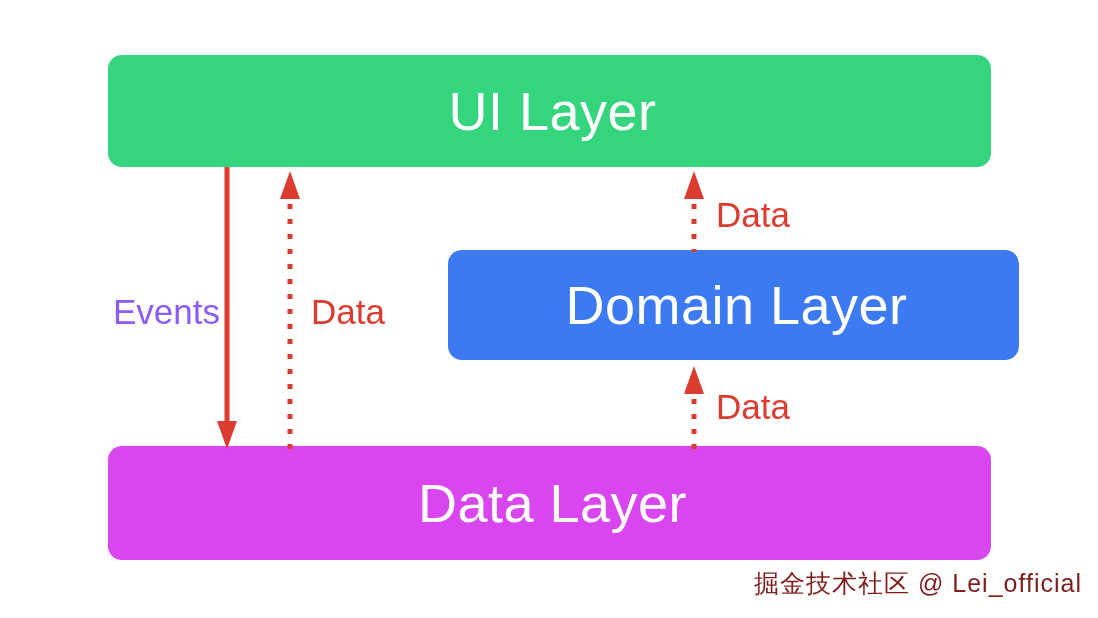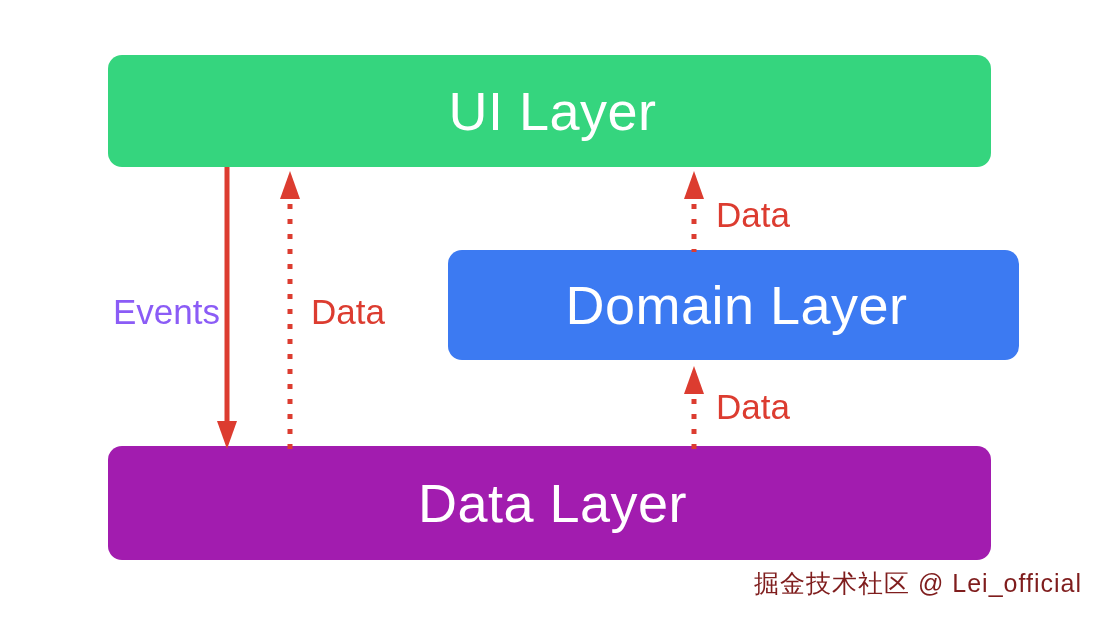--- a/index.html
+++ b/index.html
@@ -102,21 +102,21 @@
 <div id="canvas" style="width: 1098px; height: 618px; background: rgb(255, 255, 255);">
 
   <div class="layer-box" id="ui-layer-box" style="background: rgb(53, 213, 126); left: 108px; top: 55px; width: 883px; height: 112px;">
     <span class="layer-label">UI Layer</span>
   </div>
 
   <div class="layer-box" id="domain-layer-box" style="background: rgb(60, 122, 242); left: 420px; top: 250px; width: 571px; height: 110px; margin-left: 28px;">
     <span class="layer-label">Domain Layer</span>
   </div>
 
-  <div class="layer-box" id="data-layer-box" style="background: #a21caf; left: 108px; top: 446px; width: 883px; height: 114px;">
+  <div class="layer-box" id="data-layer-box" style="background: #d946ef; left: 108px; top: 446px; width: 883px; height: 114px;">
     <span class="layer-label">Data Layer</span>
   </div>
 
   <svg class="arrow-svg" id="arrow-events" style="left:200px; top:160px; width:56px; height:296px;" viewBox="0 0 56 296">
     <line x1="27" y1="7" x2="27" y2="265" stroke="#DC3C30" stroke-width="5"></line>
     <polygon points="27,289 17,261 37,261" fill="#DC3C30"></polygon>
   </svg>
 
   <svg class="arrow-svg" id="arrow-data-left" style="left:263px; top:164px; width:56px; height:290px;" viewBox="0 0 56 290">
     <line x1="27" y1="40" x2="27" y2="285" stroke="#DC3C30" stroke-width="5" stroke-dasharray="5 10" stroke-linecap="butt"></line>

